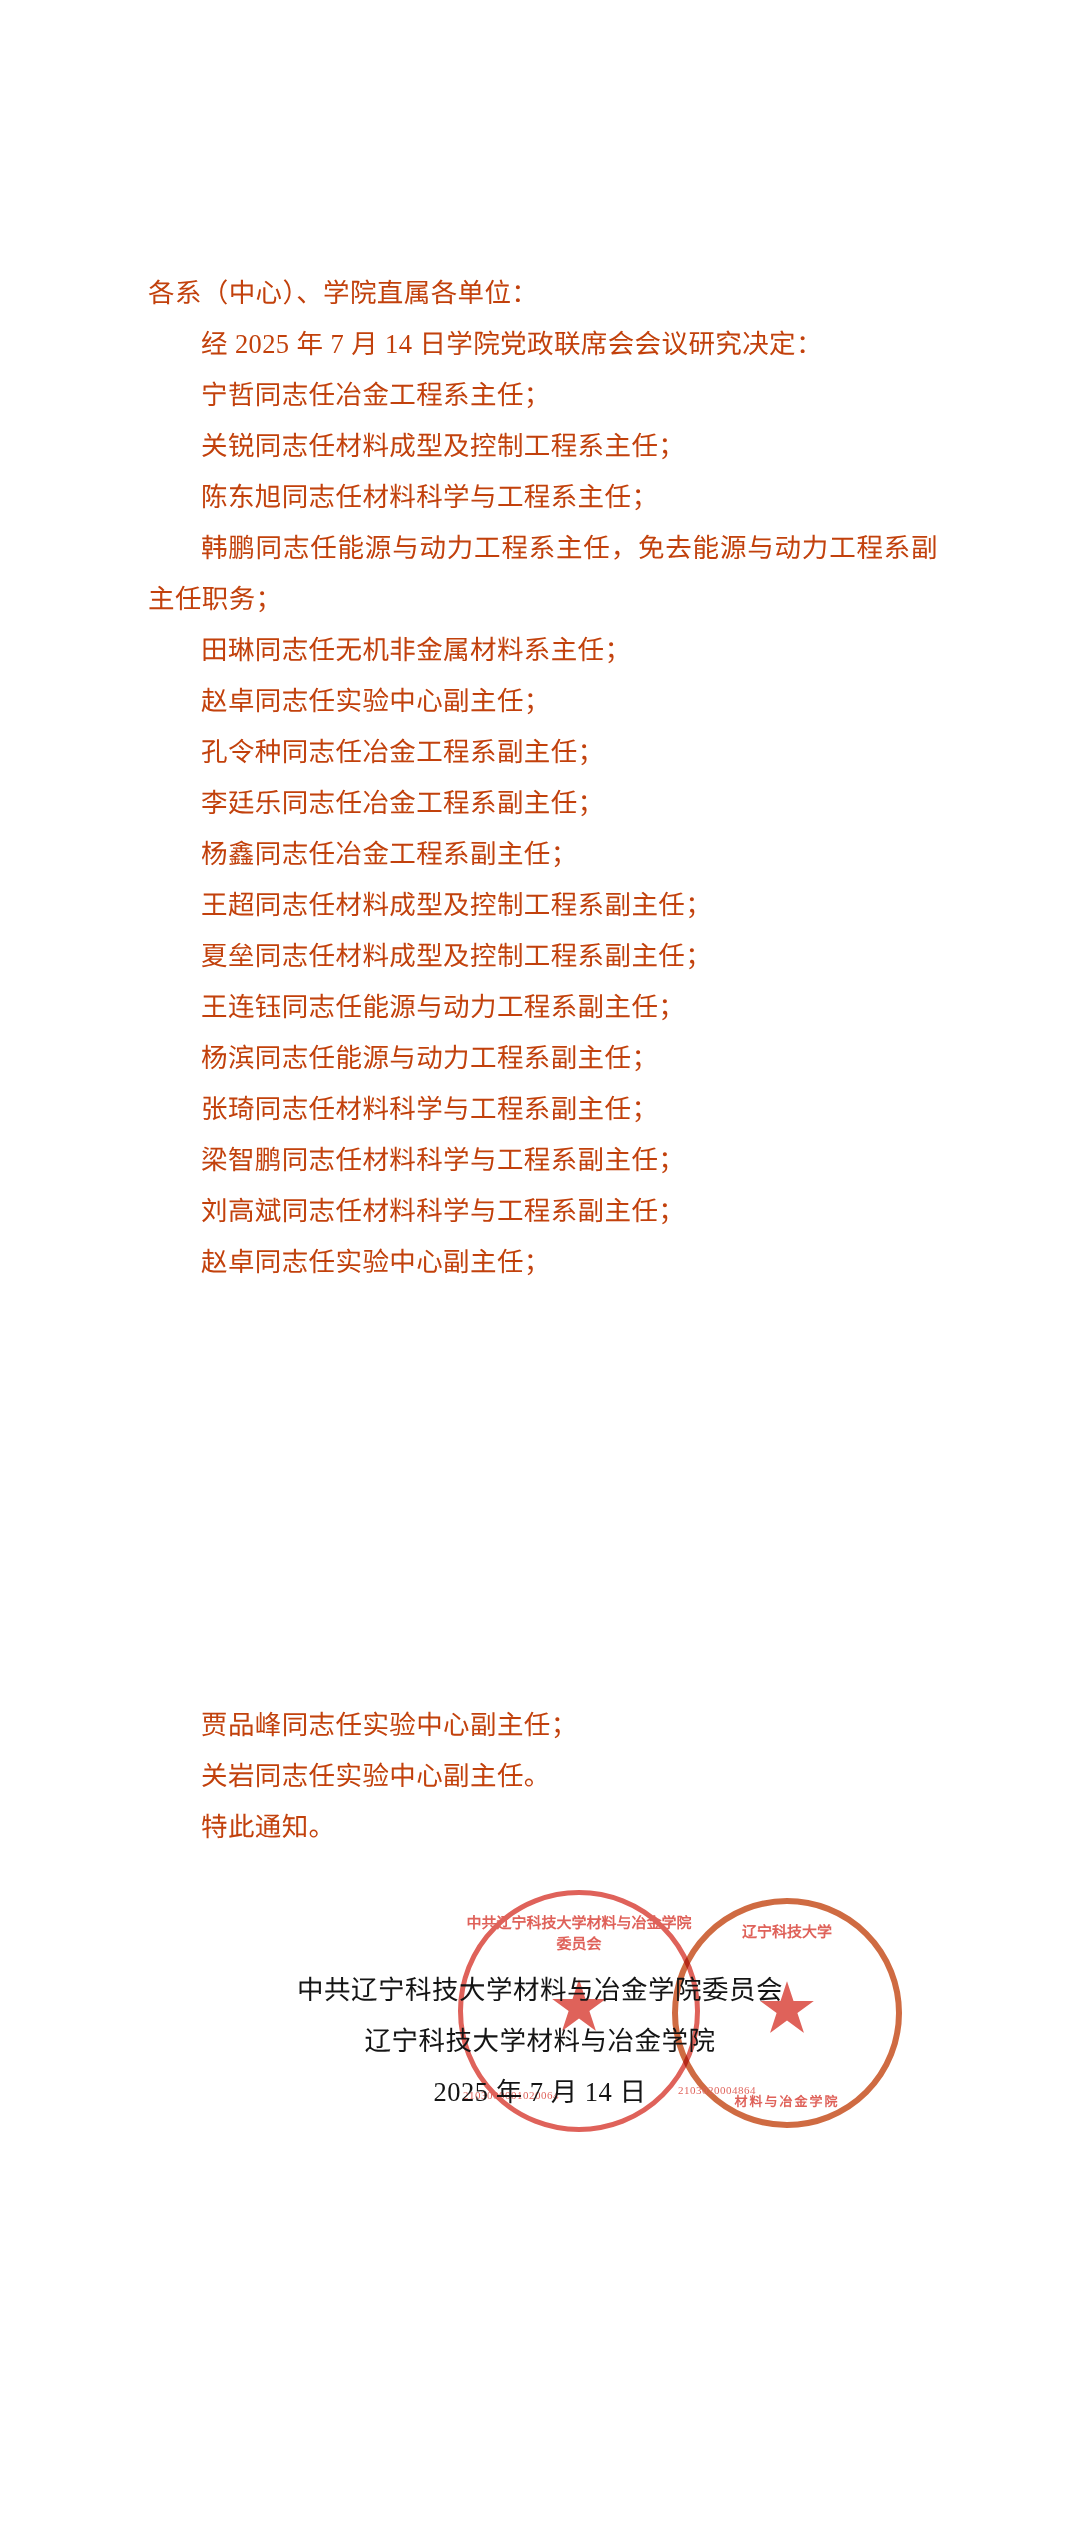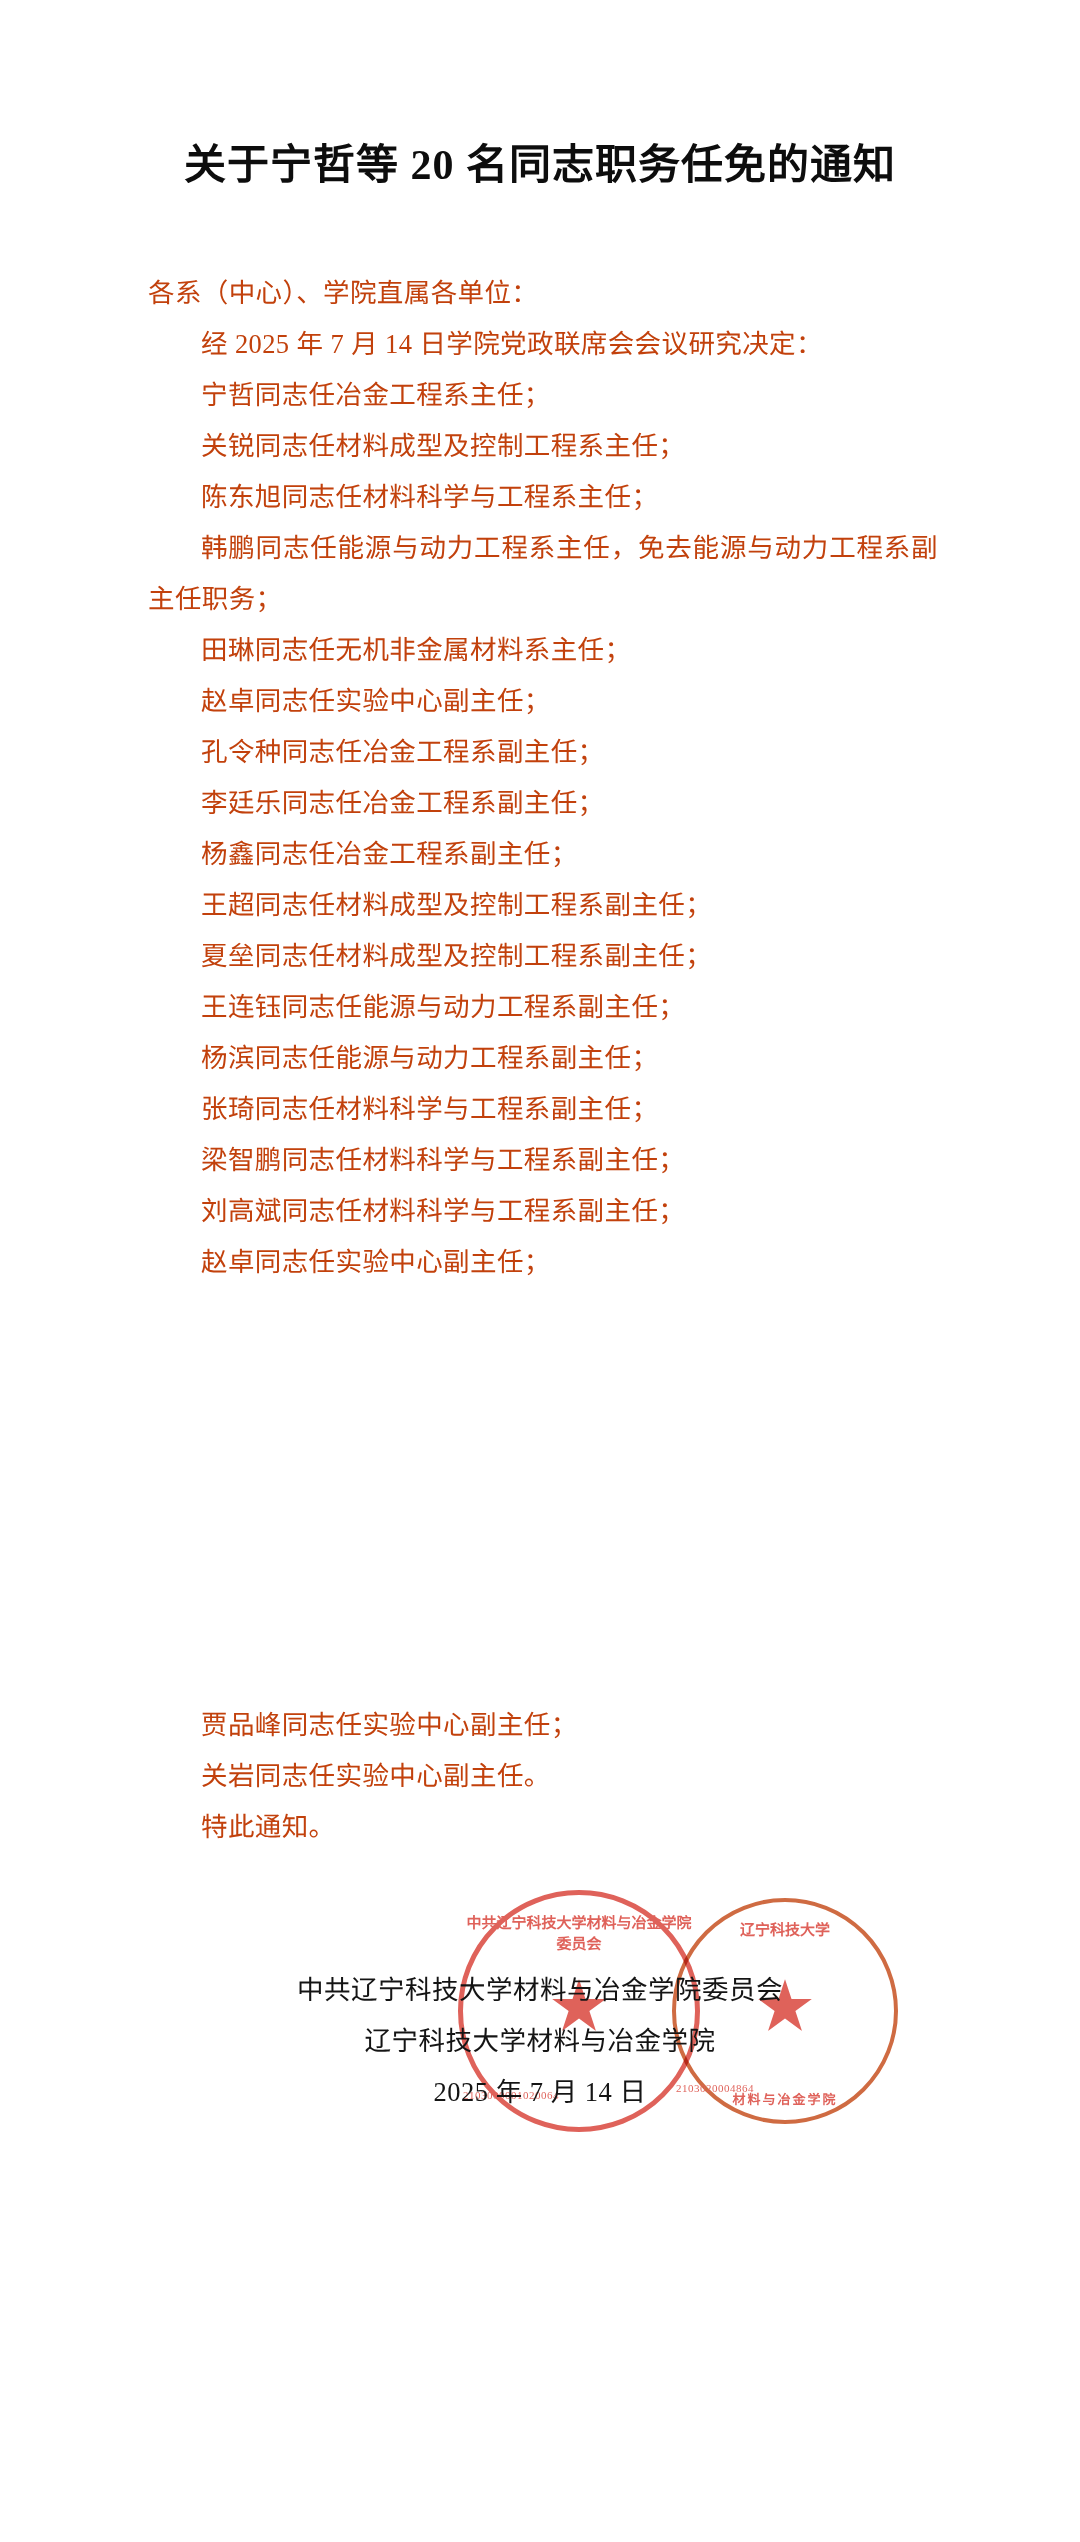--- a/index.html
+++ b/index.html
@@ -91,21 +91,21 @@
     top: 10px;
     width: 232px;
     height: 232px;
     border: 5px solid #d6352b;
   }
   .seal-b {
     left: 672px;
     top: 18px;
     width: 218px;
     height: 218px;
-    border: 4px solid #c2410c;
+    border: 6px solid #c2410c;
   }
   .seal-arc-top, .seal-arc-bottom {
     position: absolute;
     width: 100%;
     text-align: center;
     color: #d6352b;
     font-weight: bold;
   }
   .seal-arc-top { top: 16px; font-size: 15px; }
   .seal-arc-bottom { bottom: 12px; font-size: 13px; letter-spacing: 2px; }
@@ -127,21 +127,20 @@
     color: #d6352b;
     font-size: 11px;
     letter-spacing: 0.5px;
   }
 </style>
 </head>
 <body>
 
 <div class="page">
 
-  <div class="doc-title">关于宁哲等 20 名同志职务任免的通知</div>
 
   <div class="body-block">
     <p class="para">各系（中心）、学院直属各单位：</p>
     <p class="para indent">经 2025 年 7 月 14 日学院党政联席会会议研究决定：</p>
     <p class="para indent">宁哲同志任冶金工程系主任；</p>
     <p class="para indent">关锐同志任材料成型及控制工程系主任；</p>
     <p class="para indent">陈东旭同志任材料科学与工程系主任；</p>
     <p class="para indent">韩鹏同志任能源与动力工程系主任，免去能源与动力工程系副主任职务；</p>
     <p class="para indent">田琳同志任无机非金属材料系主任；</p>
     <p class="para indent">赵卓同志任实验中心副主任；</p>

